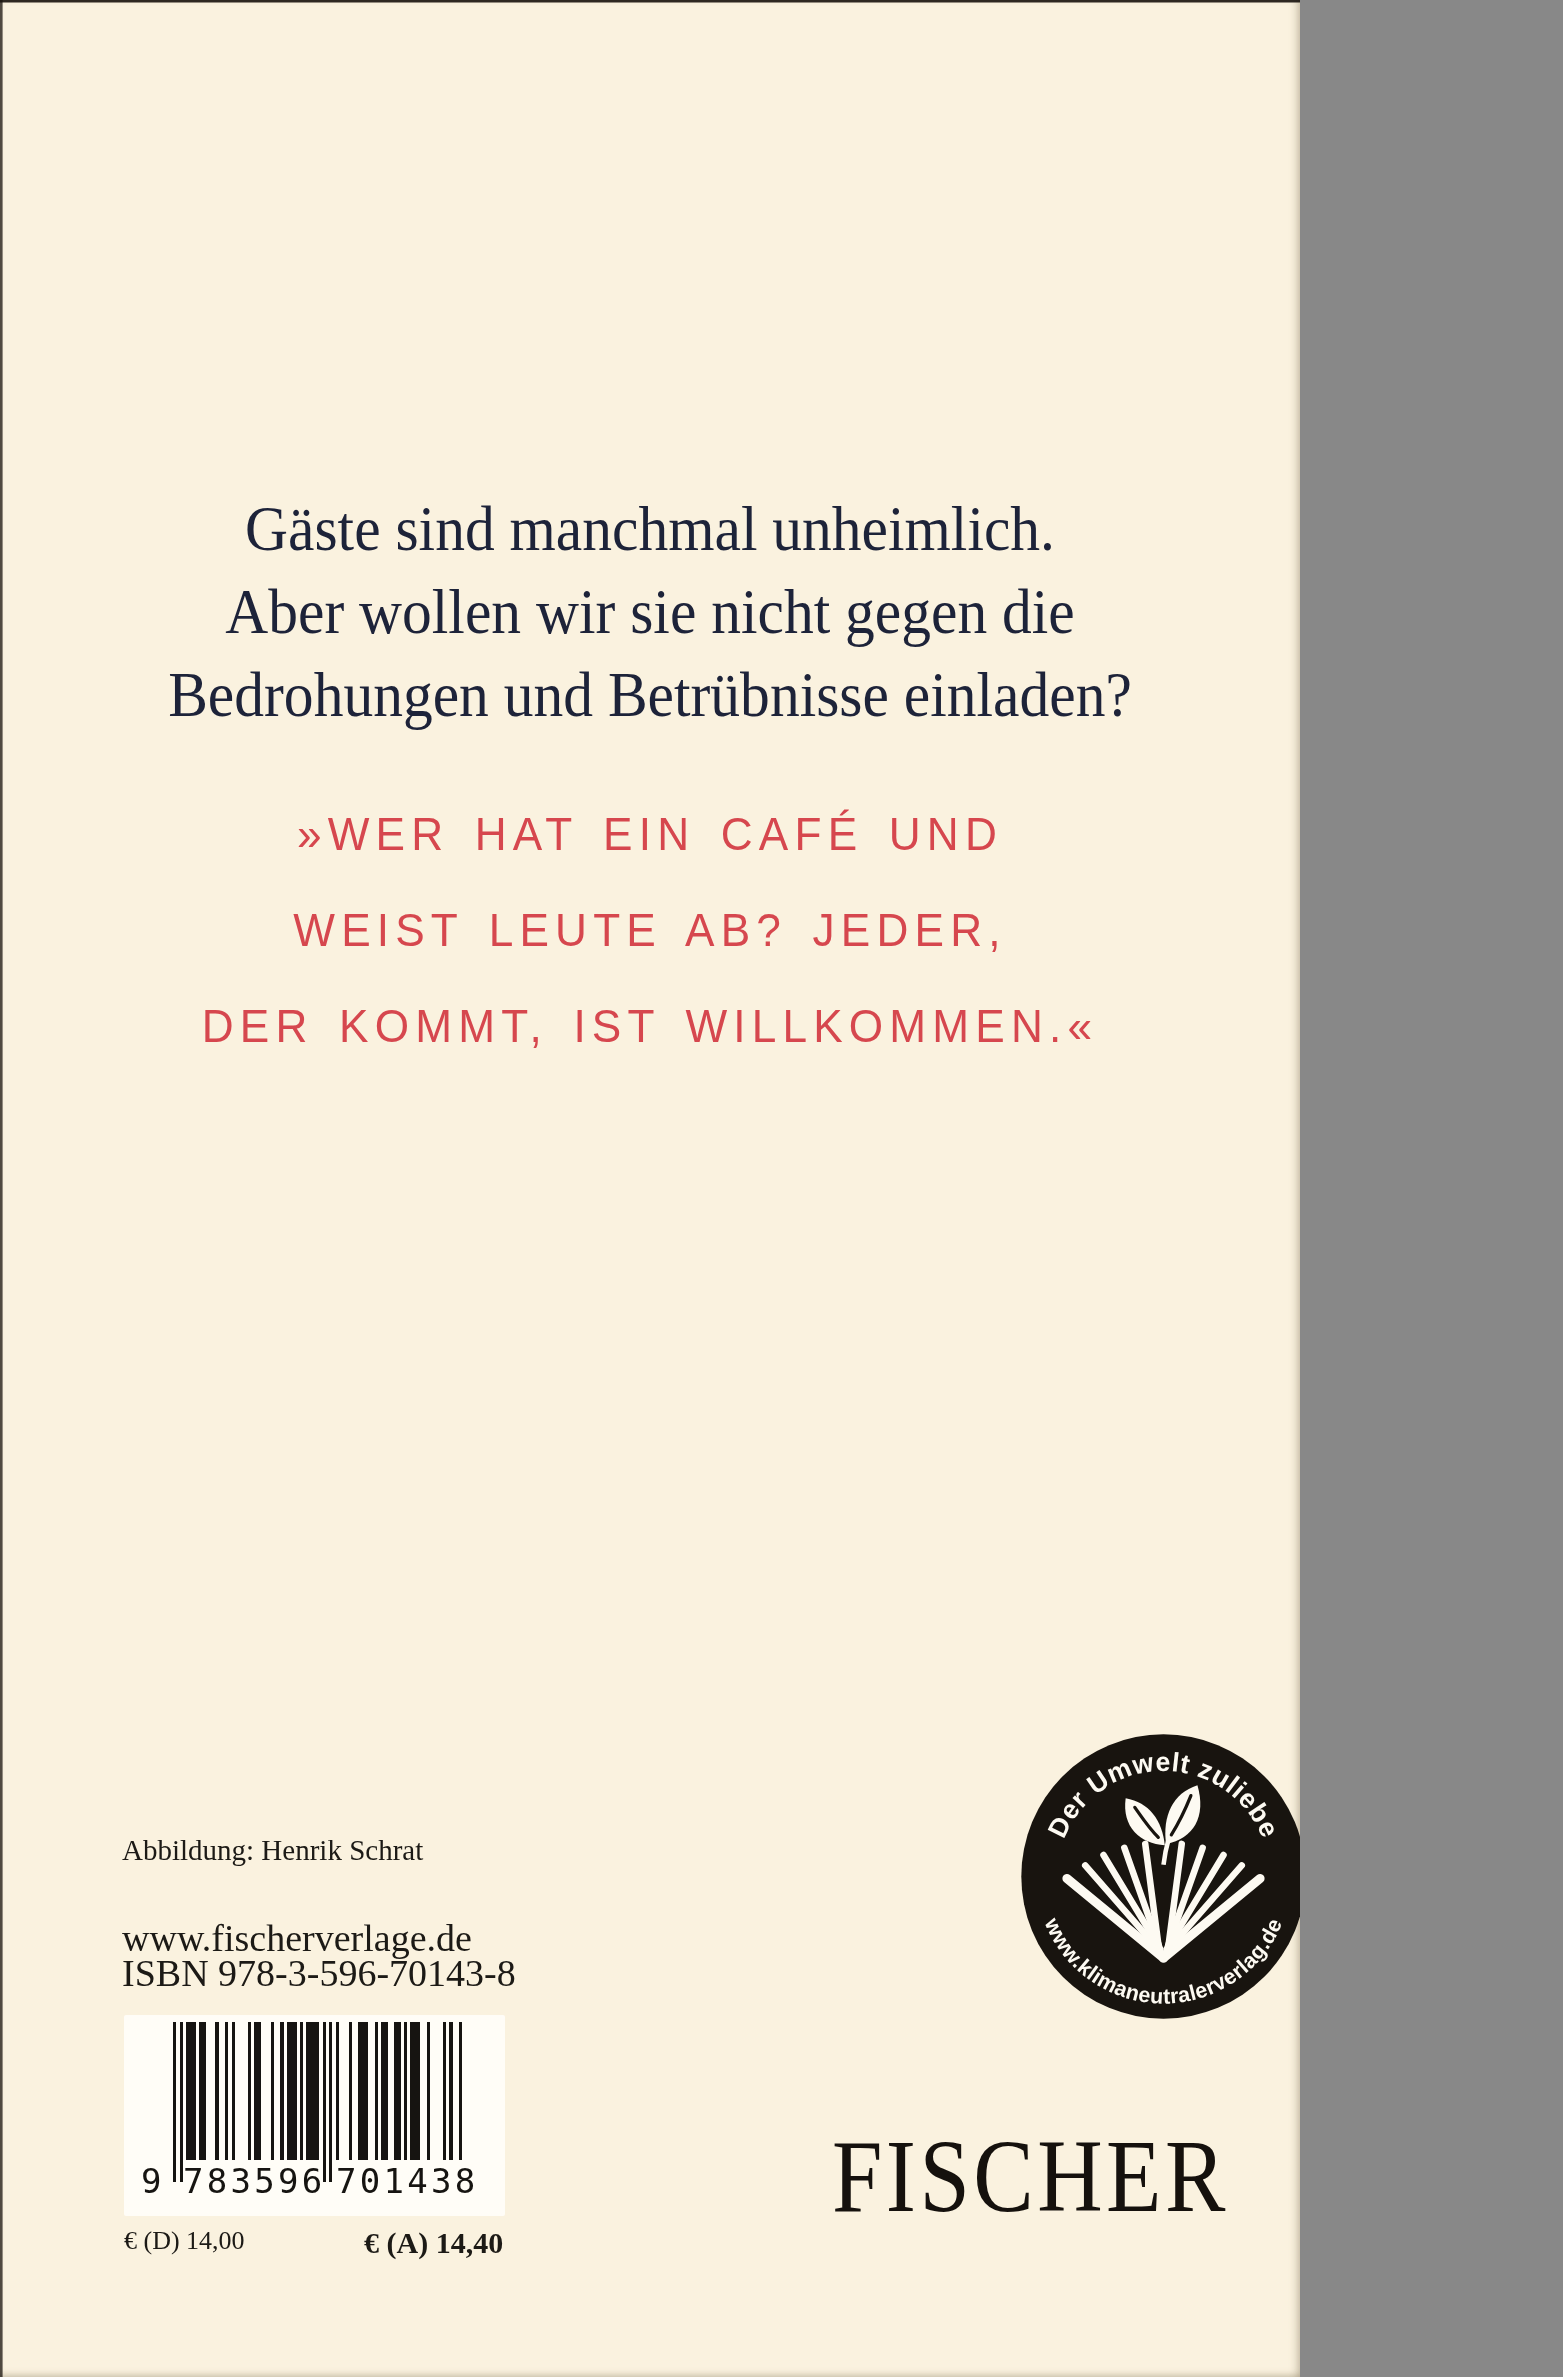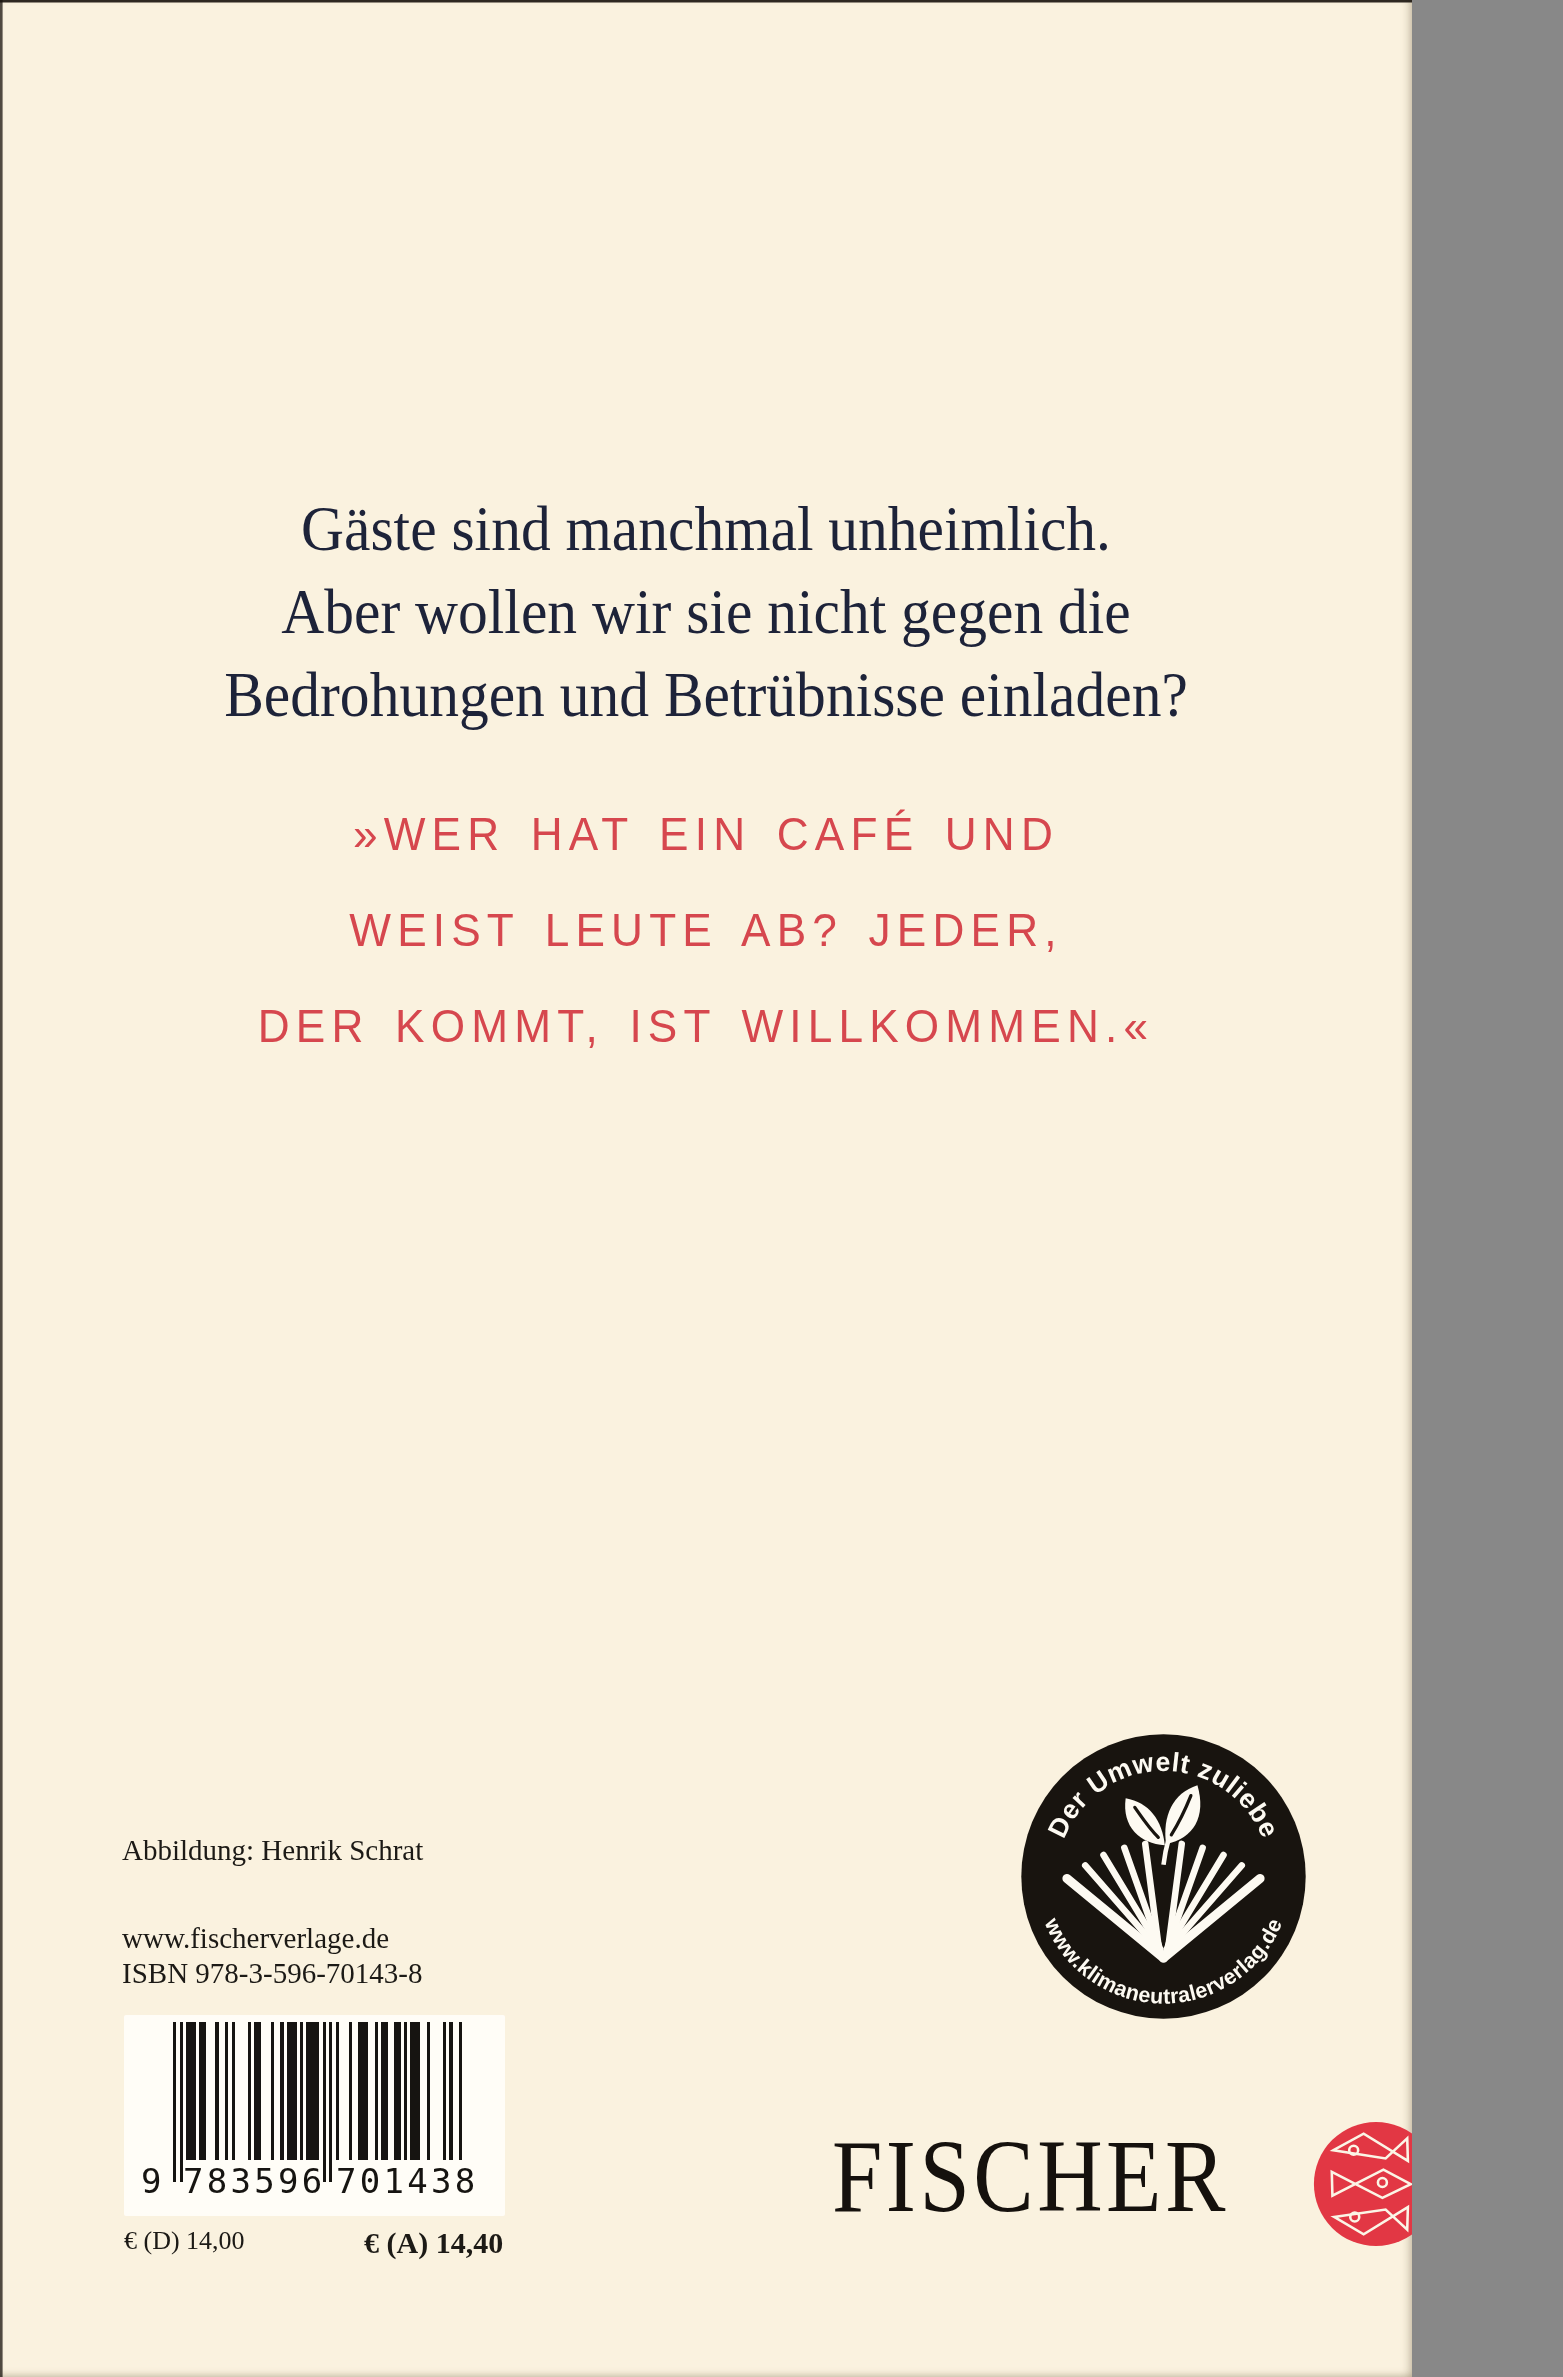--- a/index.html
+++ b/index.html
@@ -1,21 +1,21 @@
 <!DOCTYPE html>
 <html style="--bg: #faf2df; --navy: #1d2339; --red: #d6474e; --logo-red: #e23744; --badge-bg: #18140f; --ink: #1c1a16; --panel: #fffdf7;font-size:10.4px"><head>
 <meta charset="utf-8">
 <style>
   :root{
     --bg:#faf2df; --ink:#1c1a16; --navy:#1d2339; --red:#d6474e;
     --logo-red:#e23744; --badge-bg:#18140f; --panel:#fffdf7;
   }
   html,body{margin:0;padding:0;background:#888;}
   .page{
-    position:relative; width:1412px; height:2377px;
+    position:relative; width:1300px; height:2377px;
     background:var(--bg); overflow:hidden;
     font-family:"Liberation Serif", serif;
     box-shadow: inset 0 2.6px 0 rgba(24,19,13,.9),
                 inset 2.6px 0 0 rgba(24,19,13,.75),
                 inset -6.5px 0 9px -3.9px rgba(110,95,65,.35),
                 inset 0 -5.2px 7.8px -3.3px rgba(110,95,65,.30);
   }
   
   .blurb{
     position:absolute; left:0; right:0; top:487px;
@@ -32,21 +32,21 @@
     letter-spacing:.14em; word-spacing:.16em;
     transform:scaleX(.96); transform-origin:center top;
   }
   
   .credits{
     position:absolute; left:122px; top:1834px;
     color:var(--ink); font-size:29px; line-height:32px;
   }
   .meta{
     position:absolute; left:122px; top:1921px;
-    color:var(--ink); font-size:29px; line-height:35px;
+    color:var(--ink); font-size:38px; line-height:35px;
   }
   
   .barcode-panel{
     position:absolute; left:124px; top:2015px; width:381px; height:201px;
     background:var(--panel); border-radius:2px;
   }
   .barcode-panel svg{position:absolute; left:49px; top:6.5px;}
   .bc-digit,.bc-digits{
     position:absolute; color:#161411;
     font-family:"DejaVu Sans Mono", monospace;

